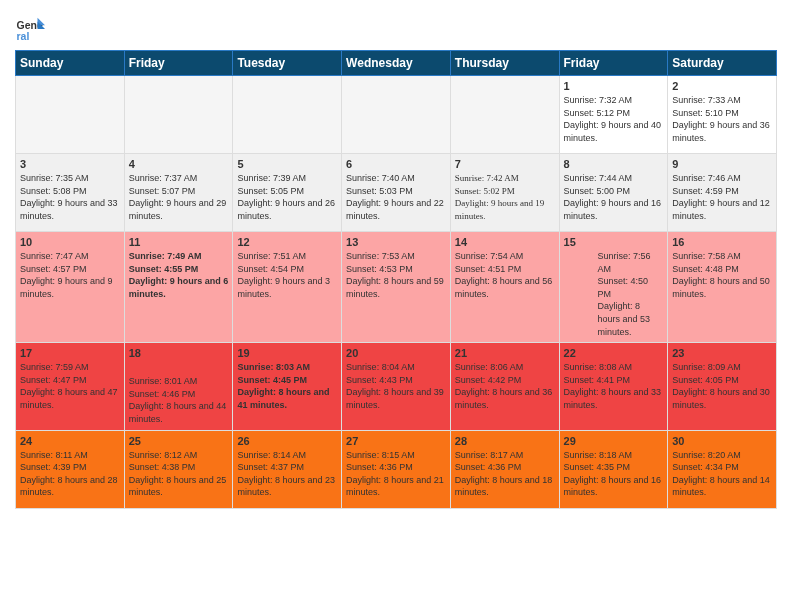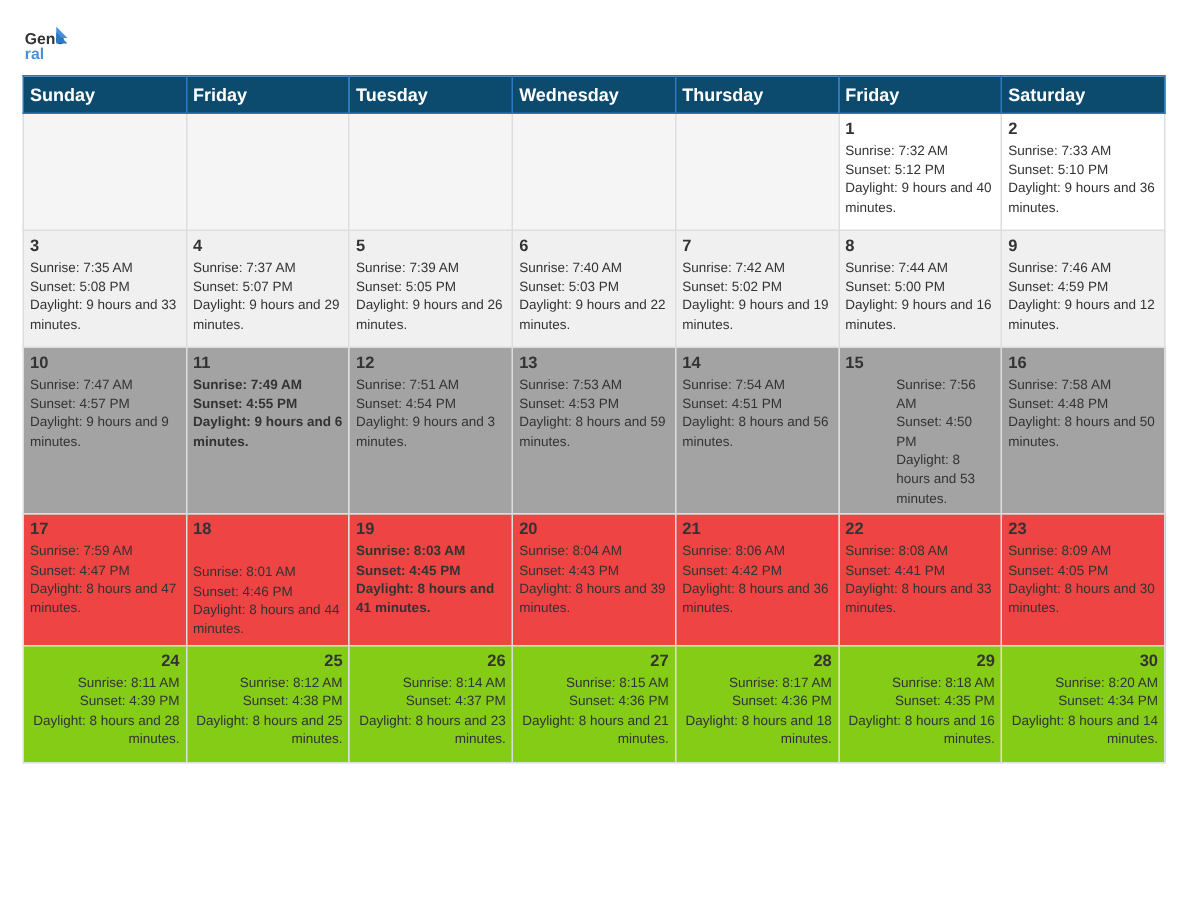--- a/index.html
+++ b/index.html
@@ -169,38 +169,38 @@
 Daylight: 9 hours and 26 minutes.</div>
           </td>
           <td>
             <span class="day-num">6</span>
             <div class="day-info" style="white-space: pre-line;">Sunrise: 7:40 AM
 Sunset: 5:03 PM
 Daylight: 9 hours and 22 minutes.</div>
           </td>
           <td>
             <span class="day-num">7</span>
-            <div class="day-info" style="white-space: pre-line;">Sunrise: 7:42 AM
+            <div class="day-info" style="white-space: pre-line; font-family: Liberation Serif, serif;">Sunrise: 7:42 AM
 Sunset: 5:02 PM
 Daylight: 9 hours and 19 minutes.</div>
           </td>
           <td>
             <span class="day-num">8</span>
             <div class="day-info" style="white-space: pre-line;">Sunrise: 7:44 AM
 Sunset: 5:00 PM
 Daylight: 9 hours and 16 minutes.</div>
           </td>
           <td>
             <span class="day-num">9</span>
             <div class="day-info" style="white-space: pre-line;">Sunrise: 7:46 AM
 Sunset: 4:59 PM
 Daylight: 9 hours and 12 minutes.</div>
           </td>
         </tr>
-        <tr style="background: #a3a3a3;">
+        <tr style="background: #fca5a5;">
           <td>
             <span class="day-num">10</span>
             <div class="day-info" style="white-space: pre-line;">Sunrise: 7:47 AM
 Sunset: 4:57 PM
 Daylight: 9 hours and 9 minutes.</div>
           </td>
           <td>
             <span class="day-num">11</span>
             <div class="day-info" style="white-space: pre-line; font-weight: bold;">Sunrise: 7:49 AM
 Sunset: 4:55 PM
@@ -274,21 +274,21 @@
 Sunset: 4:41 PM
 Daylight: 8 hours and 33 minutes.</div>
           </td>
           <td>
             <span class="day-num">23</span>
             <div class="day-info" style="white-space: pre-line;">Sunrise: 8:09 AM
 Sunset: 4:05 PM
 Daylight: 8 hours and 30 minutes.</div>
           </td>
         </tr>
-        <tr style="background: #84cc16; text-align: right;">
+        <tr style="background: #f97316;">
           <td>
             <span class="day-num">24</span>
             <div class="day-info" style="white-space: pre-line;">Sunrise: 8:11 AM
 Sunset: 4:39 PM
 Daylight: 8 hours and 28 minutes.</div>
           </td>
           <td>
             <span class="day-num">25</span>
             <div class="day-info" style="white-space: pre-line;">Sunrise: 8:12 AM
 Sunset: 4:38 PM

